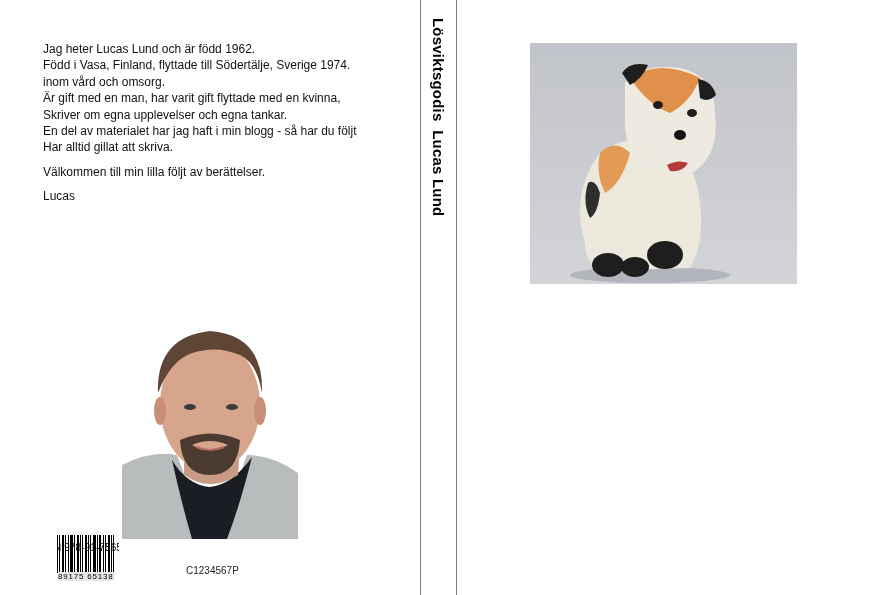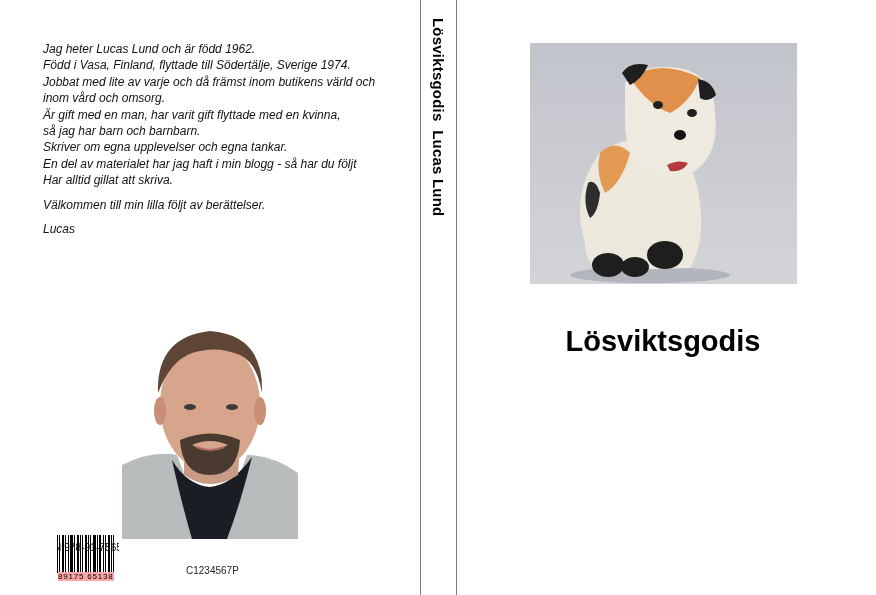--- a/index.html
+++ b/index.html
@@ -5,53 +5,51 @@
   html, body { margin: 0; padding: 0; }
   body {
     width: 876px; height: 595px; position: relative; overflow: hidden;
     background: #ffffff; font-family: "Liberation Sans", sans-serif; color: #000;
   }
   .back-cover { position: absolute; left: 0; top: 0; width: 420px; height: 595px; }
   .spine { position: absolute; left: 420px; top: 0; width: 37px; height: 595px;
     border-left: 1px solid #7a7a7a; border-right: 1px solid #7a7a7a; box-sizing: border-box; }
   .front-cover { position: absolute; left: 457px; top: 0; width: 419px; height: 595px; }
 
-  .bio { position: absolute; left: 43px; top: 41px; width: 350px; font-size: 12px; line-height: 16.4px; color: #111; font-style: italic; }
+  .bio { position: absolute; left: 43px; top: 41px; width: 350px; font-size: 12px; line-height: 16.4px; color: #111; }
   .bio p { margin: 0; }
   .bio .gap { margin-top: 8px; }
 
   .author-photo { position: absolute; left: 122px; top: 315px; width: 176px; height: 224px; overflow: hidden; background: #fff; }
 
   .barcode { position: absolute; left: 57px; top: 525px; width: 62px; height: 60px; overflow: hidden; }
   .barcode .isbn { font-size: 10px; white-space: nowrap; position: absolute; top: 17px; left: -3px; letter-spacing: 0.1px; }
   .barcode .bars { position: absolute; top: 10px; left: 0; width: 62px; height: 38px; display: flex; align-items: stretch; }
   .barcode .bars span { display: block; background: #000; height: 100%; }
-  .barcode .digits { position: absolute; top: 47px; left: 1px; font-size: 8px; letter-spacing: 0.8px; background: #fca5a5; white-space: nowrap; }
+  .barcode .digits { position: absolute; top: 47px; left: 1px; font-size: 8px; letter-spacing: 0.8px; background: #e5e5e5; white-space: nowrap; }
 
   .code { position: absolute; left: 186px; top: 565px; font-family: Liberation Sans, sans-serif; font-size: 10px; color: #222; }
 
   .spine-text { position: absolute; left: 0; top: 0; width: 37px; height: 595px; }
   .spine-text span { position: absolute; left: 9px; top: 18px; writing-mode: vertical-rl; font-weight: bold; font-size: 15px; white-space: pre; letter-spacing: 0.2px; }
 
   .cover-image { position: absolute; left: 73px; top: 43px; width: 267px; height: 241px; overflow: hidden; background: #c9cbd0; }
   .title { position: absolute; left: 0; top: 325px; width: 412px; text-align: center; font-weight: bold; font-size: 29px; }
   .subtitle { position: absolute; left: 0; top: 402px; width: 412px; text-align: center; font-size: 16px; }
   .author { position: absolute; left: 0; top: 433px; width: 412px; text-align: center; font-weight: bold; font-size: 16px; }
 </style>
 </head>
 <body>
 
 <div class="back-cover">
   <div class="bio">
     <p>Jag heter Lucas Lund och är född 1962.</p>
     <p>Född i Vasa, Finland, flyttade till Södertälje, Sverige 1974.</p>
-    <p>Jobbat med lite av varje och då främst inom butikens värld och</p>
     <p>inom vård och omsorg.</p>
     <p>Är gift med en man, har varit gift flyttade med en kvinna,</p>
-    <p>så jag har barn och barnbarn.</p>
     <p>Skriver om egna upplevelser och egna tankar.</p>
     <p>En del av materialet har jag haft i min blogg - så har du följt</p>
     <p>Har alltid gillat att skriva.</p>
     <p class="gap">Välkommen till min lilla följt av berättelser.</p>
     <p class="gap">Lucas</p>
   </div>
 
   <div class="author-photo">
     <svg width="176" height="224" viewBox="0 0 176 224">
       <rect width="176" height="224" fill="#ffffff"></rect>
@@ -136,14 +134,13 @@
       <path d="M95 40 Q110 20 150 25 Q185 32 185 70 Q190 110 165 128 Q140 140 115 125 Q95 110 95 80 Z" fill="#efeadf"></path>
       <path d="M100 35 Q130 15 170 35 Q160 60 140 70 Q118 62 100 35 Z" fill="#e0904a"></path>
       <path d="M92 30 Q100 18 118 22 Q112 36 100 42 Z" fill="#1e1e1e"></path>
       <path d="M168 36 Q182 38 186 52 Q178 60 170 55 Z" fill="#1e1e1e"></path>
       <ellipse cx="128" cy="62" rx="5" ry="4" fill="#1e1e1e"></ellipse>
       <ellipse cx="162" cy="70" rx="5" ry="4" fill="#1e1e1e"></ellipse>
       <ellipse cx="150" cy="92" rx="6" ry="5" fill="#111"></ellipse>
       <path d="M137 122 Q148 116 158 120 Q152 130 140 128 Z" fill="#b23a3a"></path>
     </svg>
   </div>
-  <div class="title">Lösviktsgodis</div>
 </div>
 
 </body></html>

